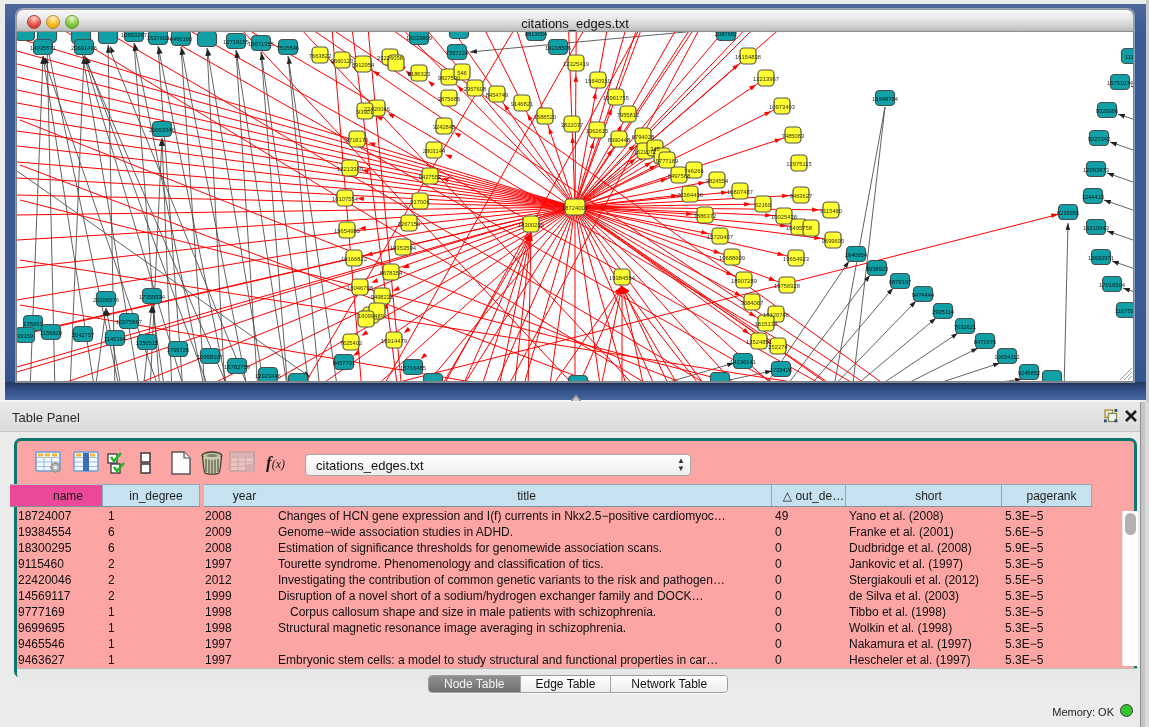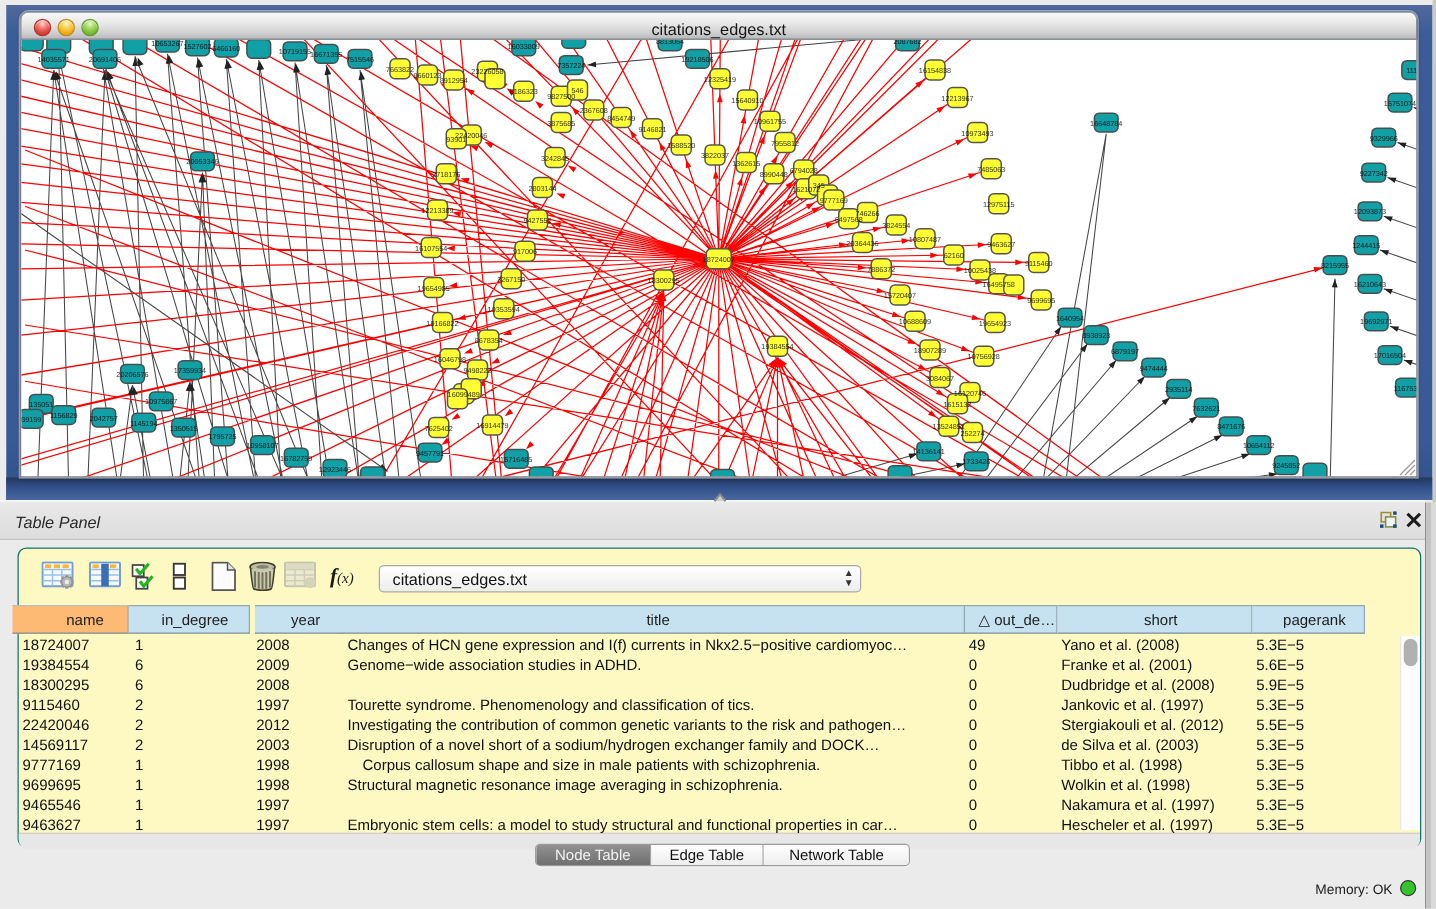--- a/index.html
+++ b/index.html
@@ -15,27 +15,27 @@
   border-bottom:1px solid #8e8e8e; }
 #title { position:absolute; width:100%; text-align:center; top:6px; font-size:13px; color:#151515; }
 .tl { position:absolute; top:5px; width:14px; height:14px; border-radius:50%; }
 #tl-r { left:10px; background:radial-gradient(circle at 50% 25%,#ffd5cf 0%,#f3867c 30%,#e0443a 65%,#c13028 100%); border:1px solid #a8372e; box-shadow:inset 0 1px 1px rgba(255,255,255,.6); }
 #tl-y { left:28.5px; background:radial-gradient(circle at 50% 25%,#fff3cd 0%,#fbd35e 30%,#f0b118 65%,#d89a10 100%); border:1px solid #bb8b26; box-shadow:inset 0 1px 1px rgba(255,255,255,.6); }
 #tl-g { left:48px; background:radial-gradient(circle at 50% 25%,#e8f7cd 0%,#aede6e 30%,#7bc033 65%,#5fa424 100%); border:1px solid #679a2e; box-shadow:inset 0 1px 1px rgba(255,255,255,.6); }
 #canvas { position:absolute; left:0; top:23px; width:1118px; height:350px; background:#ffffff; overflow:hidden; box-sizing:border-box; border:1px solid #808080; border-top:none; }
 #bottom { position:absolute; left:0; top:402px; width:1140px; height:325px; background:#ebebeb; }
 #tphead { position:absolute; left:0; top:0; width:100%; height:30px;
   background:linear-gradient(180deg,#e9e9e9,#dcdcdc); border-bottom:1px solid #c4c4c4;
-  font-size:13px; color:#2a2a2a;font-style:italic; }
+  font-size:13px; color:#2a2a2a; }
 #tphead span.t { position:absolute; left:12px; top:8px; }
 #rstrip-top { position:absolute; left:1146px; top:0px; width:3px; height:402px; background:#c9c9c9; }
 #rstrip-bot { position:absolute; left:1140px; top:402px; width:9px; height:325px;
   background:linear-gradient(90deg,#8f8f8f 0 1px,#c4c4c4 1px 5px,#dadada 5px); }
 #container { position:absolute; left:14px; top:36px; width:1123px; height:240px;
-  background:#fef9c3; border:1px solid #0f766e; border-radius:7px; }
+  background:#fca5a5; border:3px solid #0f766e; border-radius:7px; }
 #thead { position:absolute; left:0px; top:82px; width:1140px; height:23px; }
 .hc { position:absolute; top:0; height:23px; background:#c6e2f0; border-right:1px solid #93a9b5;
   border-top:1px solid #93a9b5; border-bottom:1px solid #7d919b; font-size:12px; color:#1c1c1c;
   text-align:center; line-height:22px; text-indent:10px; }
 .row { position:absolute; left:0px; width:1140px; height:16px; font-size:12px; color:#101010; }
 .row span { position:absolute; top:1px; white-space:nowrap; }
 #tabs { position:absolute; left:428px; top:273px; height:18px; display:flex;
   border:1px solid #9d9d9d; border-radius:4px; overflow:hidden; font-size:12px;
   box-shadow:0 1px 0 rgba(255,255,255,.7); }
 .tab { padding:0 15px; line-height:17px; background:linear-gradient(180deg,#ffffff,#ededed);
@@ -421,21 +421,21 @@
       <div id="combo">
           <span>citations_edges.txt</span>
           <div class="step">▲<br>▼</div>
         </div>
       <div id="footerbar"></div>
       <div id="vscroll">
           <div id="vthumb"></div>
         </div>
     </div>
     <div id="thead">
-      <div class="hc" style="left:10px;width:93px;background:#fdba74;border-top-color:#bdbdbd;text-indent:24px">name</div>
+      <div class="hc" style="left:10px;width:93px;background:#ec4899;border-top-color:#bdbdbd;text-indent:24px">name</div>
       <div class="hc" style="left:103px;width:97px">in_degree</div>
       <div class="hc" style="left:204px;width:72px">year</div>
       <div class="hc" style="left:272px;width:500px">title</div>
       <div class="hc" style="left:772px;width:74px">△ out_de…</div>
       <div class="hc" style="left:846px;width:156px">short</div>
       <div class="hc" style="left:1002px;width:90px">pagerank</div>
     </div>
     <div class="row" style="top:106px">
         <span style="left:18px">18724007</span>
         <span style="left:108px">1</span>
@@ -451,20 +451,21 @@
         <span style="left:205px">2009</span>
         <span style="left:278px">Genome−wide association studies in ADHD.</span>
         <span style="left:775px">0</span>
         <span style="left:849px">Franke et al. (2001)</span>
         <span style="left:1005px">5.6E−5</span>
       </div>
       <div class="row" style="top:138px">
         <span style="left:18px">18300295</span>
         <span style="left:108px">6</span>
         <span style="left:205px">2008</span>
+        <span style="left:278px">Estimation of significance thresholds for genomewide association scans.</span>
         <span style="left:775px">0</span>
         <span style="left:849px">Dudbridge et al. (2008)</span>
         <span style="left:1005px">5.9E−5</span>
       </div>
       <div class="row" style="top:154px">
         <span style="left:18px">9115460</span>
         <span style="left:108px">2</span>
         <span style="left:205px">1997</span>
         <span style="left:278px">Tourette syndrome. Phenomenology and classification of tics.</span>
         <span style="left:775px">0</span>
@@ -476,21 +477,21 @@
         <span style="left:108px">2</span>
         <span style="left:205px">2012</span>
         <span style="left:278px">Investigating the contribution of common genetic variants to the risk and pathogen…</span>
         <span style="left:775px">0</span>
         <span style="left:849px">Stergiakouli et al. (2012)</span>
         <span style="left:1005px">5.5E−5</span>
       </div>
       <div class="row" style="top:186px">
         <span style="left:18px">14569117</span>
         <span style="left:108px">2</span>
-        <span style="left:205px">2003</span>
+        <span style="left:205px">1999</span>
         <span style="left:278px">Disruption of a novel short of a sodium/hydrogen exchanger family and DOCK…</span>
         <span style="left:775px">0</span>
         <span style="left:849px">de Silva et al. (2003)</span>
         <span style="left:1005px">5.3E−5</span>
       </div>
       <div class="row" style="top:202px">
         <span style="left:18px">9777169</span>
         <span style="left:108px">1</span>
         <span style="left:205px">1998</span>
         <span style="left:290px">Corpus callosum shape and size in male patients with schizophrenia.</span>

